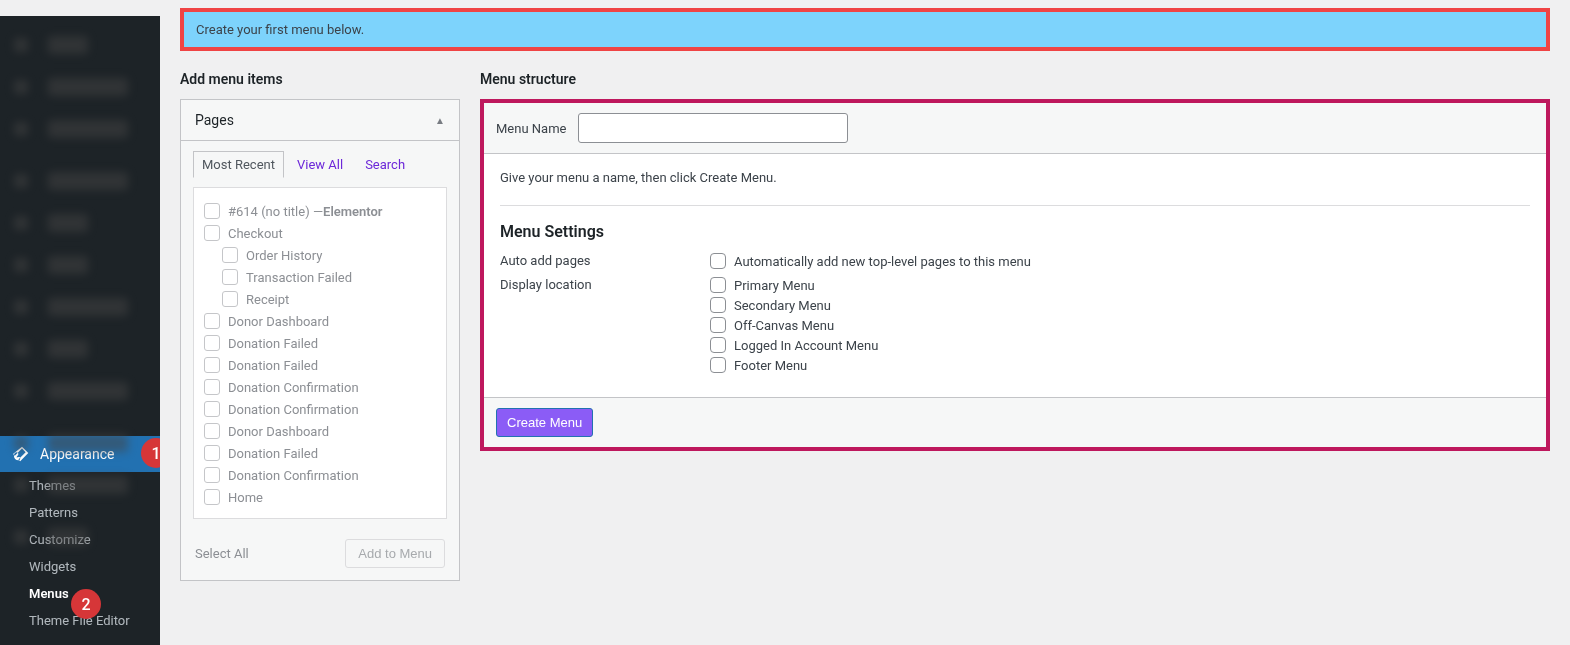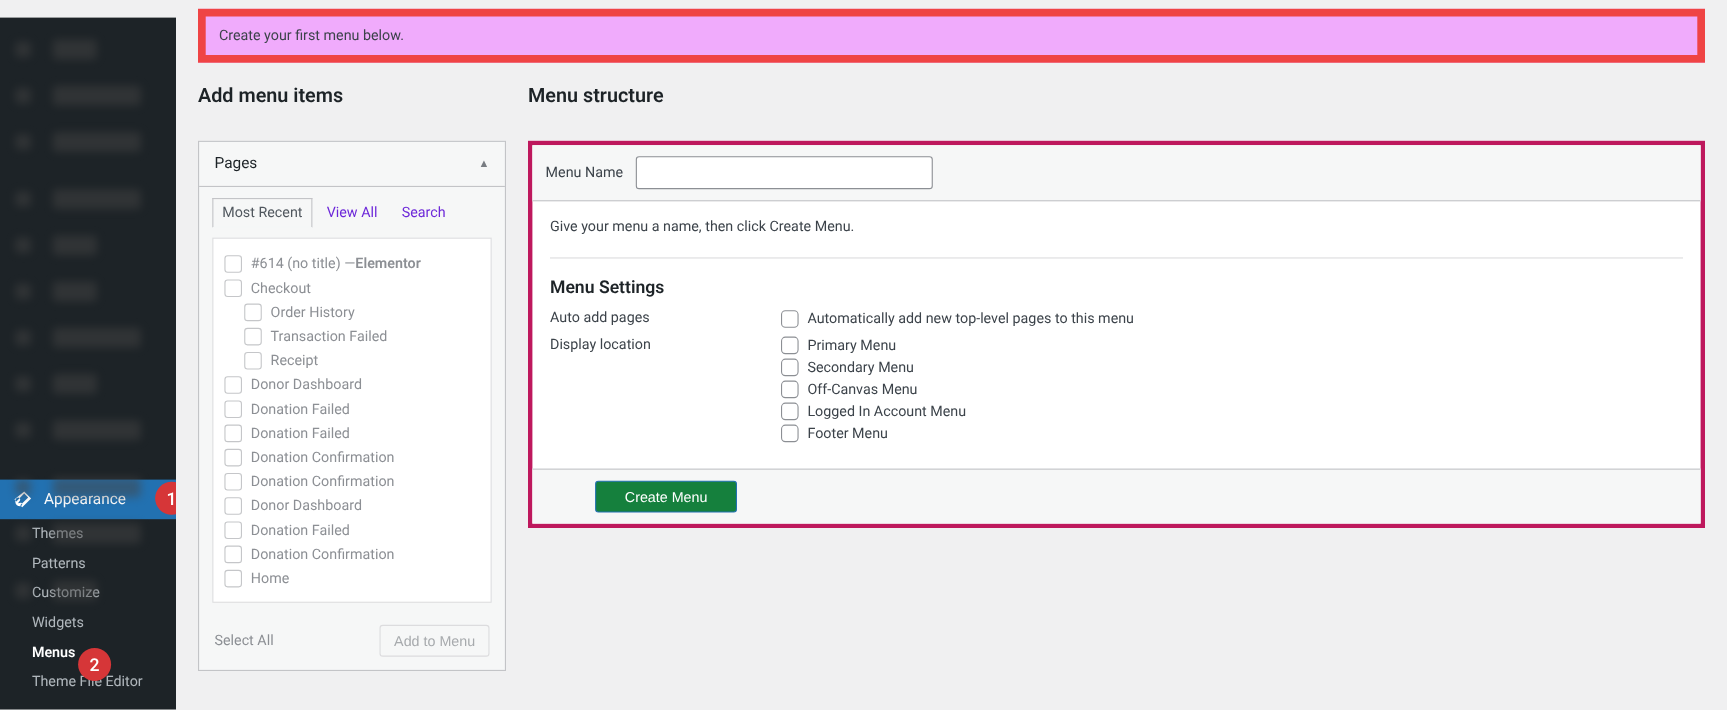--- a/index.html
+++ b/index.html
@@ -59,30 +59,30 @@
   }
   .main {
     position: absolute;
     left: 160px; top: 0;
     width: 1410px;
     height: 645px;
     padding: 0 20px 20px 20px;
     background: #f0f0f1;
   }
   .notice {
-    background: #f0abfc;
-    border: 7px solid #ef4444;
+    background: #7dd3fc;
+    border: 4px solid #ef4444;
     padding: 10px 12px;
     margin-top: 8px;
     font-size: 13px;
   }
   .columns { display:flex; gap:20px; margin-top: 20px; }
   .col-left { width: 280px; }
   .col-right { flex: 1; }
-  h2.section { font-size: 18px; font-weight: 600; color: #1d2327; margin-bottom: 30px; }
+  h2.section { font-size: 14px; font-weight: 600; color: #1d2327; margin-bottom: 12px; }
   .metabox {
     border: 1px solid #c3c4c7;
     background: #f6f7f7;
   }
   .metabox-header {
     padding: 12px 14px;
     font-size: 14px;
     color: #1d2327;
     cursor: pointer;
     display: flex; justify-content: space-between; align-items: center;
@@ -145,23 +145,22 @@
     border: 1px solid #c3c4c7;
     background: #f6f7f7;
     padding: 6px 12px;
     font-size:13px;
     color:#50575e;
     border-radius:3px;
     cursor: pointer;
   }
   .btn.disabled { color:#a7aaad; border-color:#dcdcde; cursor:default; }
   .btn.primary {
-    background:#15803d; border-color:#2271b1; color:#fff;
-    padding: 6px 26px;
-    margin-left: 45px;
+    background:#8b5cf6; border-color:#2271b1; color:#fff;
+    padding: 6px 10px;
   }
   .structure-box {
     border:4px solid #be185d;
     background:#fff;
   }
   .structure-header {
     background:#f6f7f7;
     border-bottom:1px solid #c3c4c7;
     padding:10px 12px;
     display:flex; align-items:center; gap: 12px;

